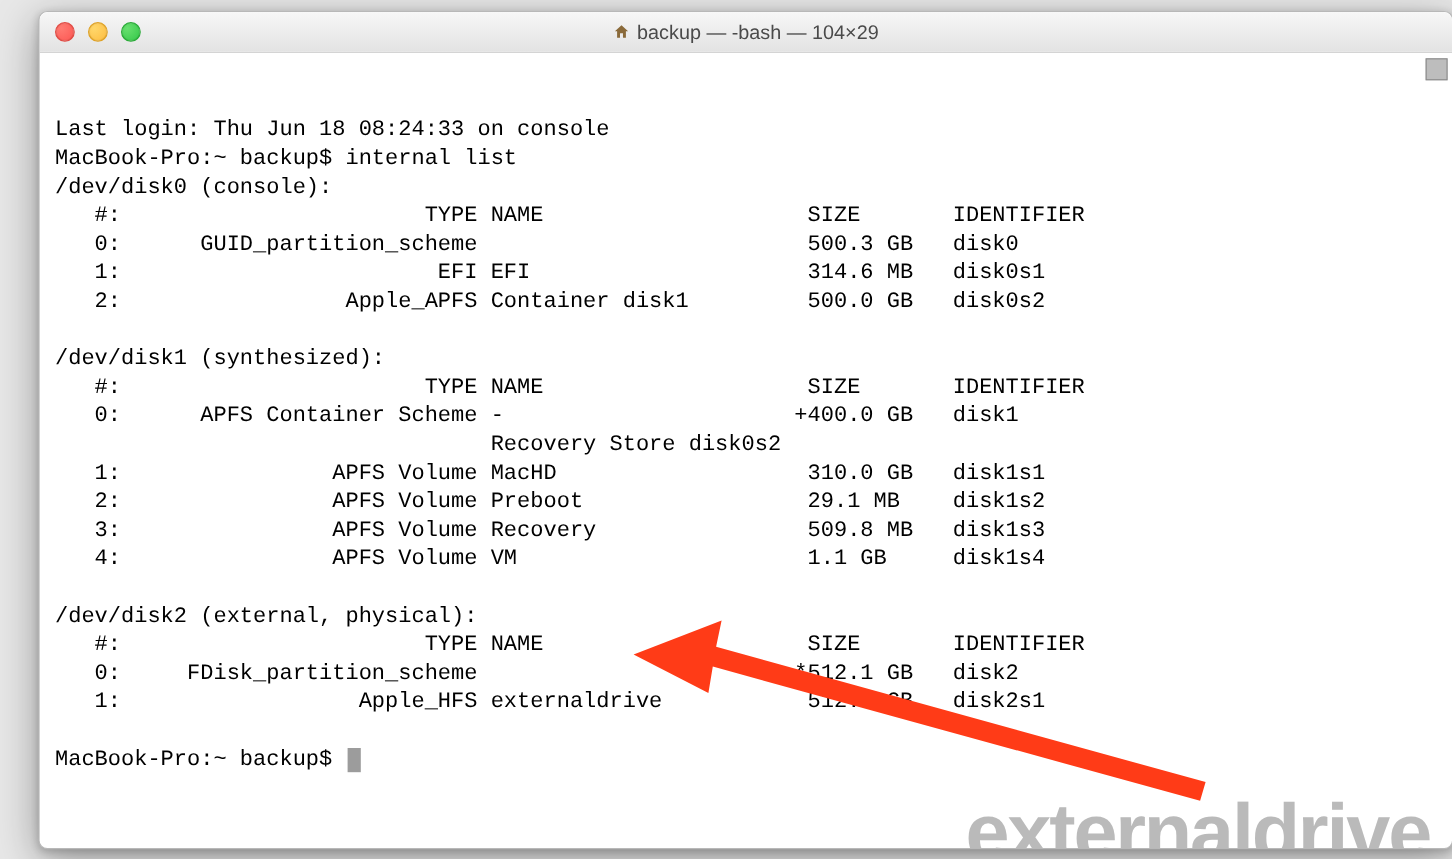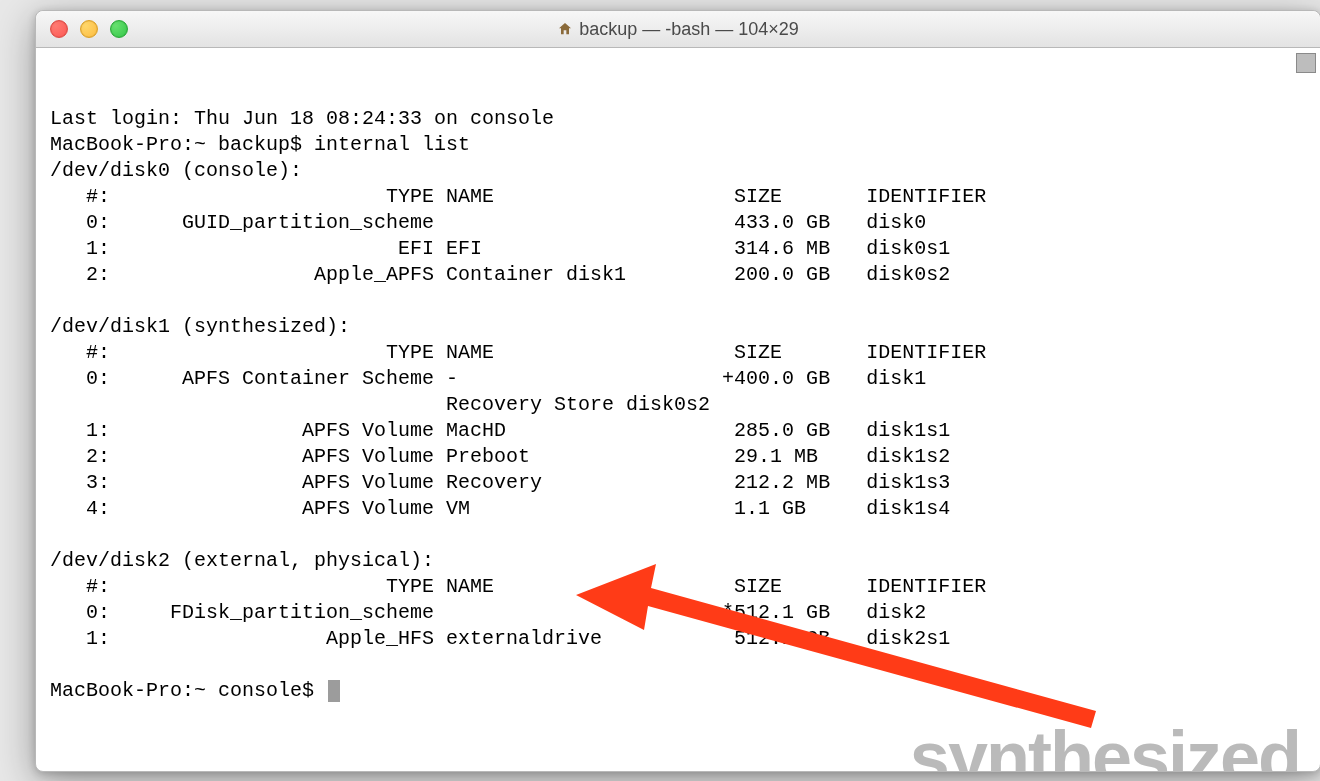--- a/index.html
+++ b/index.html
@@ -73,40 +73,40 @@
         <span>backup — -bash — 104×29</span>
       </div>
     </div>
 
     <div class="content">
 <div class="scroll-square"></div>
 <span>Last login: Thu Jun 18 08:24:33 on console</span>
 <span>MacBook-Pro:~ backup$ internal list</span>
 <span>/dev/disk0 (console):</span>
 <span>   #:                       TYPE NAME                    SIZE       IDENTIFIER</span>
-<span>   0:      GUID_partition_scheme                         433.0 GB   disk0</span>
+<span>   0:      GUID_partition_scheme                         500.3 GB   disk0</span>
 <span>   1:                        EFI EFI                     314.6 MB   disk0s1</span>
-<span>   2:                 Apple_APFS Container disk1         200.0 GB   disk0s2</span>
+<span>   2:                 Apple_APFS Container disk1         500.0 GB   disk0s2</span>
 
 <span>/dev/disk1 (synthesized):</span>
 <span>   #:                       TYPE NAME                    SIZE       IDENTIFIER</span>
 <span>   0:      APFS Container Scheme -                      +400.0 GB   disk1</span>
 <span>                                 Recovery Store disk0s2</span>
-<span>   1:                APFS Volume MacHD                   285.0 GB   disk1s1</span>
+<span>   1:                APFS Volume MacHD                   310.0 GB   disk1s1</span>
 <span>   2:                APFS Volume Preboot                 29.1 MB    disk1s2</span>
-<span>   3:                APFS Volume Recovery                212.2 MB   disk1s3</span>
+<span>   3:                APFS Volume Recovery                509.8 MB   disk1s3</span>
 <span>   4:                APFS Volume VM                      1.1 GB     disk1s4</span>
 
 <span>/dev/disk2 (external, physical):</span>
 <span>   #:                       TYPE NAME                    SIZE       IDENTIFIER</span>
 <span>   0:     FDisk_partition_scheme                        *512.1 GB   disk2</span>
 <span>   1:                  Apple_HFS externaldrive           512.1 GB   disk2s1</span>
 
-<span>MacBook-Pro:~ console$ </span><span class="cursor-block"></span>
-      <div class="watermark">synthesized</div>
+<span>MacBook-Pro:~ backup$ </span><span class="cursor-block"></span>
+      <div class="watermark">externaldrive</div>
 
       <svg class="arrow-svg" width="1284" height="724">
         <defs>
           <marker id="arrhead" markerWidth="1" markerHeight="1" refX="0" refY="0" orient="auto">
           </marker>
         </defs>
         <polygon points="540,547 620,516 615,540 1060,663 1055,680 612,558 608,582" fill="#ff3b17"></polygon>
       </svg>
     </div>
 

